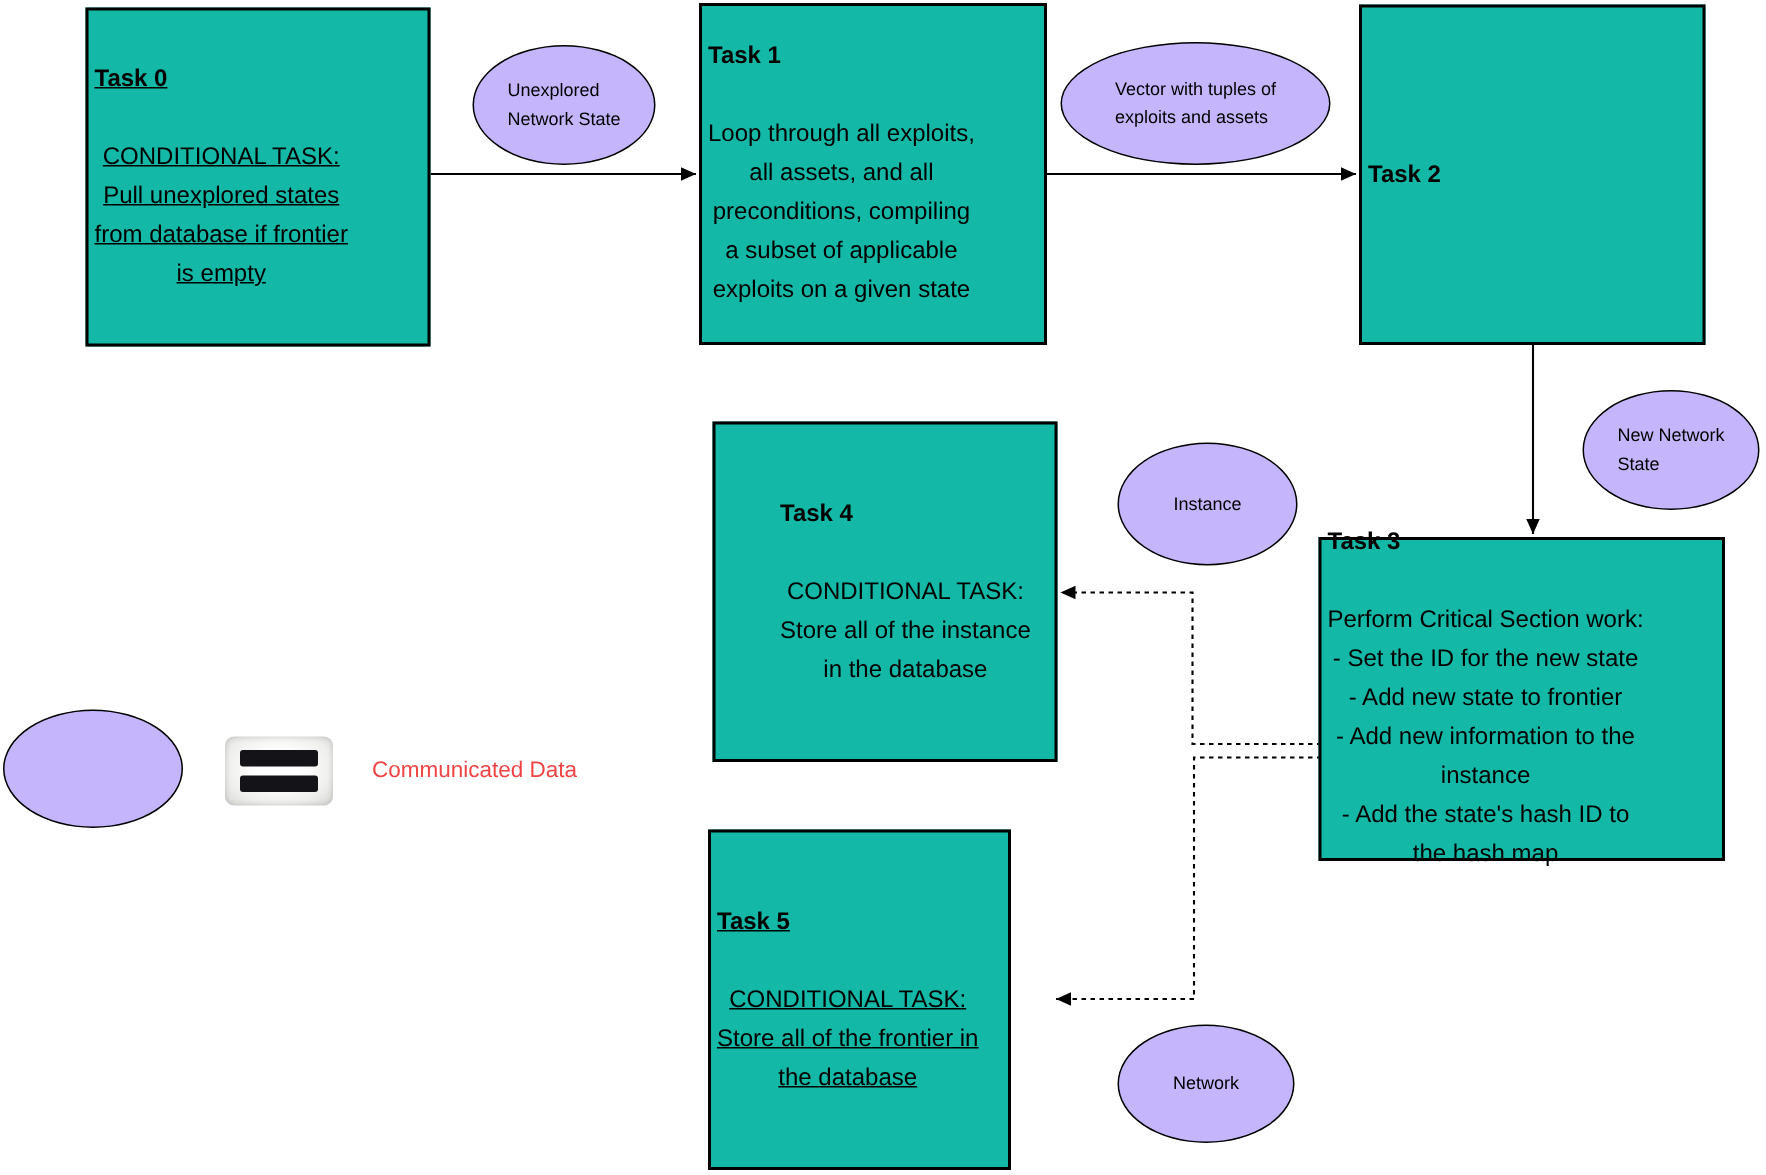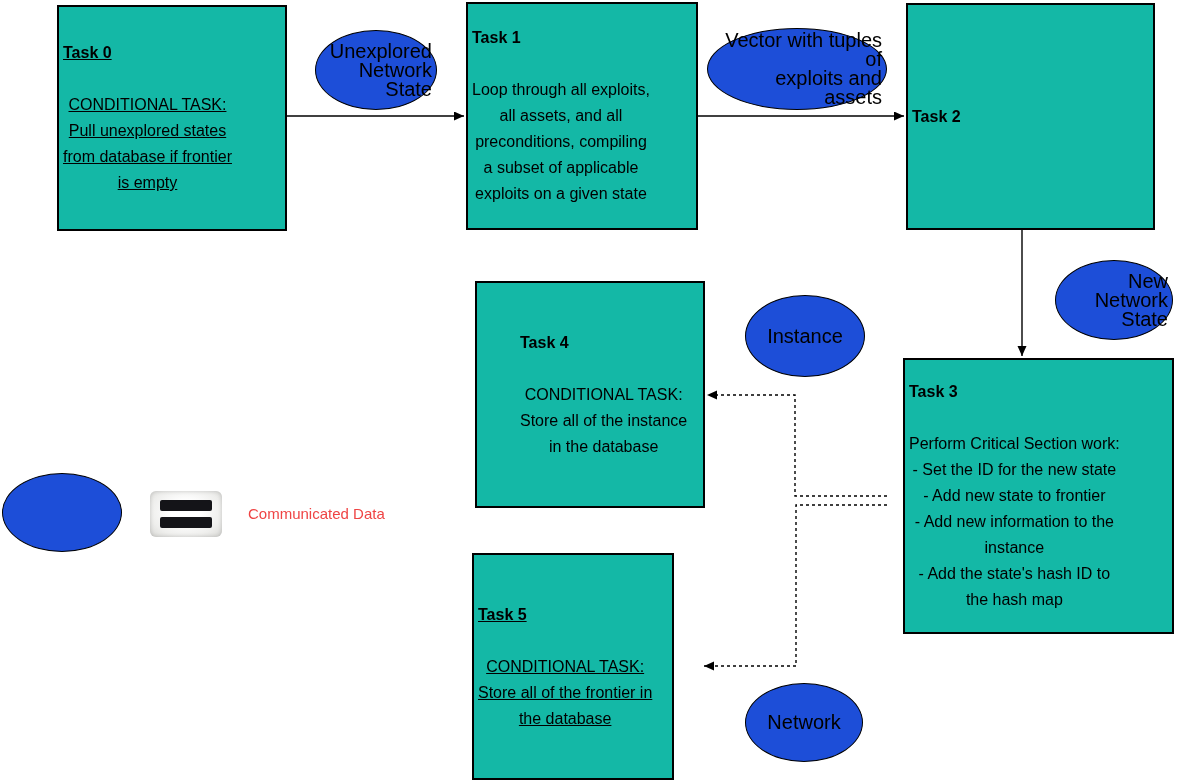--- a/index.html
+++ b/index.html
@@ -36,28 +36,28 @@
     white-space: pre-line;
   }
   .task-body {
     font-size: 16px;
     line-height: 26px;
     white-space: pre-line;
   }
   .data-ellipse {
     position: absolute;
     box-sizing: border-box;
-    background: #1d4ed8;
+    background: #c4b5fd;
     border: 1.5px solid #000000;
     border-radius: 50%;
     display: flex;
     align-items: center;
     justify-content: center;
-    text-align: right;
-    font-size: 20px;
+    text-align: left;
+    font-size: 12px;
     line-height: 19px;
     white-space: pre-line;
     padding: 4px;
   }
   #connectors {
     position: absolute;
     left: 0;
     top: 0;
     pointer-events: none;
   }
@@ -120,25 +120,25 @@
 
   <div class="task-box" style="left:466px; top:2px; width:232px; height:228px;">
     <div class="task-title">Task 1</div>
     <div class="task-body">Loop through all exploits,
 all assets, and all
 preconditions, compiling
 a subset of applicable
 exploits on a given state</div>
   </div>
 
-  <div class="task-box" style="left:906px; top:3px; width:249px; height:227px;">
+  <div class="task-box" style="left:906px; top:3px; width:231px; height:227px;">
     <div class="task-title">Task 2</div>
   </div>
 
-  <div class="task-box" style="left:903px; top:358px; width:271px; height:276px;">
+  <div class="task-box" style="left:879px; top:358px; width:271px; height:216px;">
     <div class="task-title">Task 3</div>
     <div class="task-body">Perform Critical Section work:
 - Set the ID for the new state
 - Add new state to frontier
 - Add new information to the
 instance
 - Add the state's hash ID to
 the hash map</div>
   </div>
 

